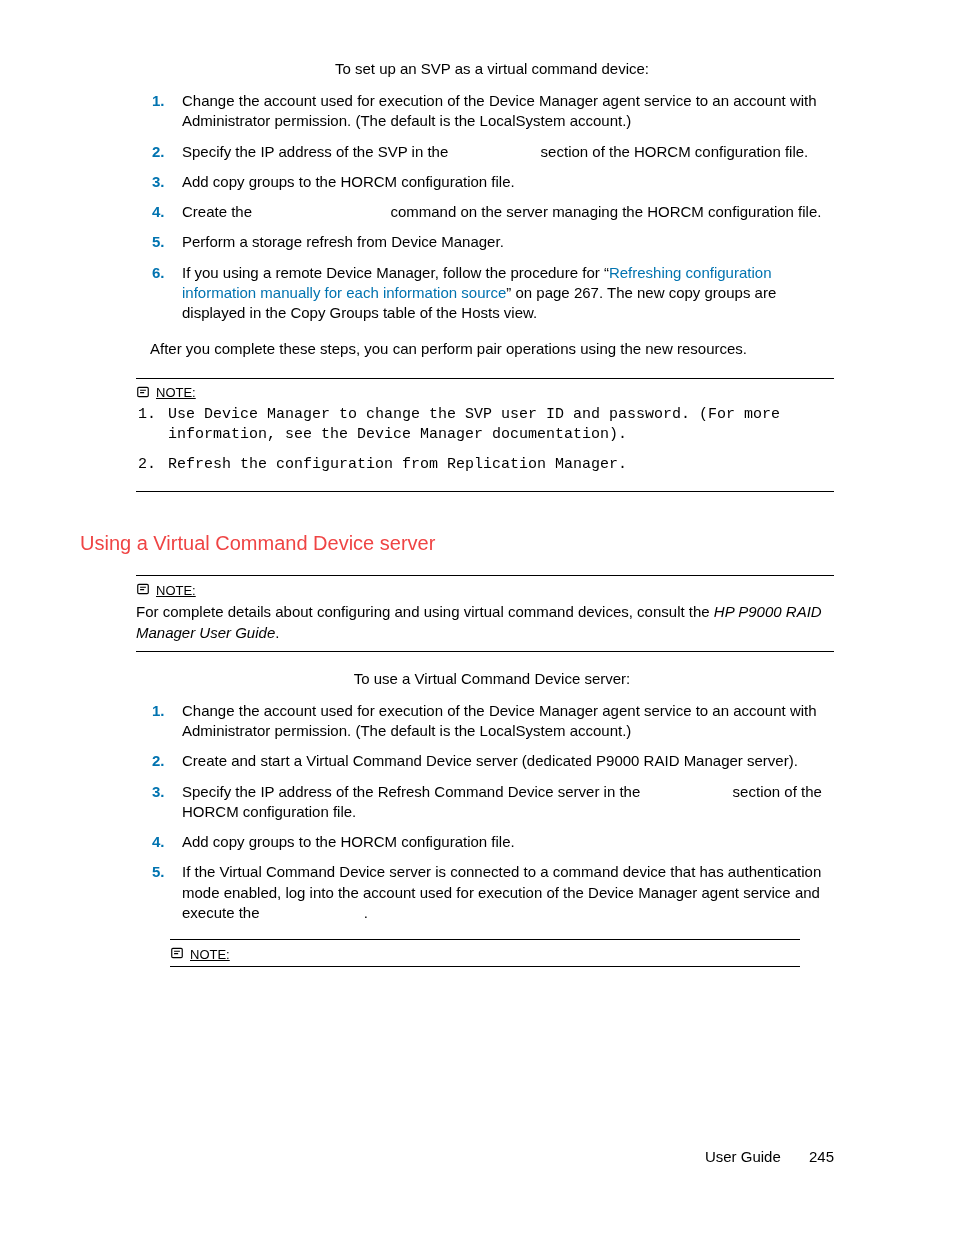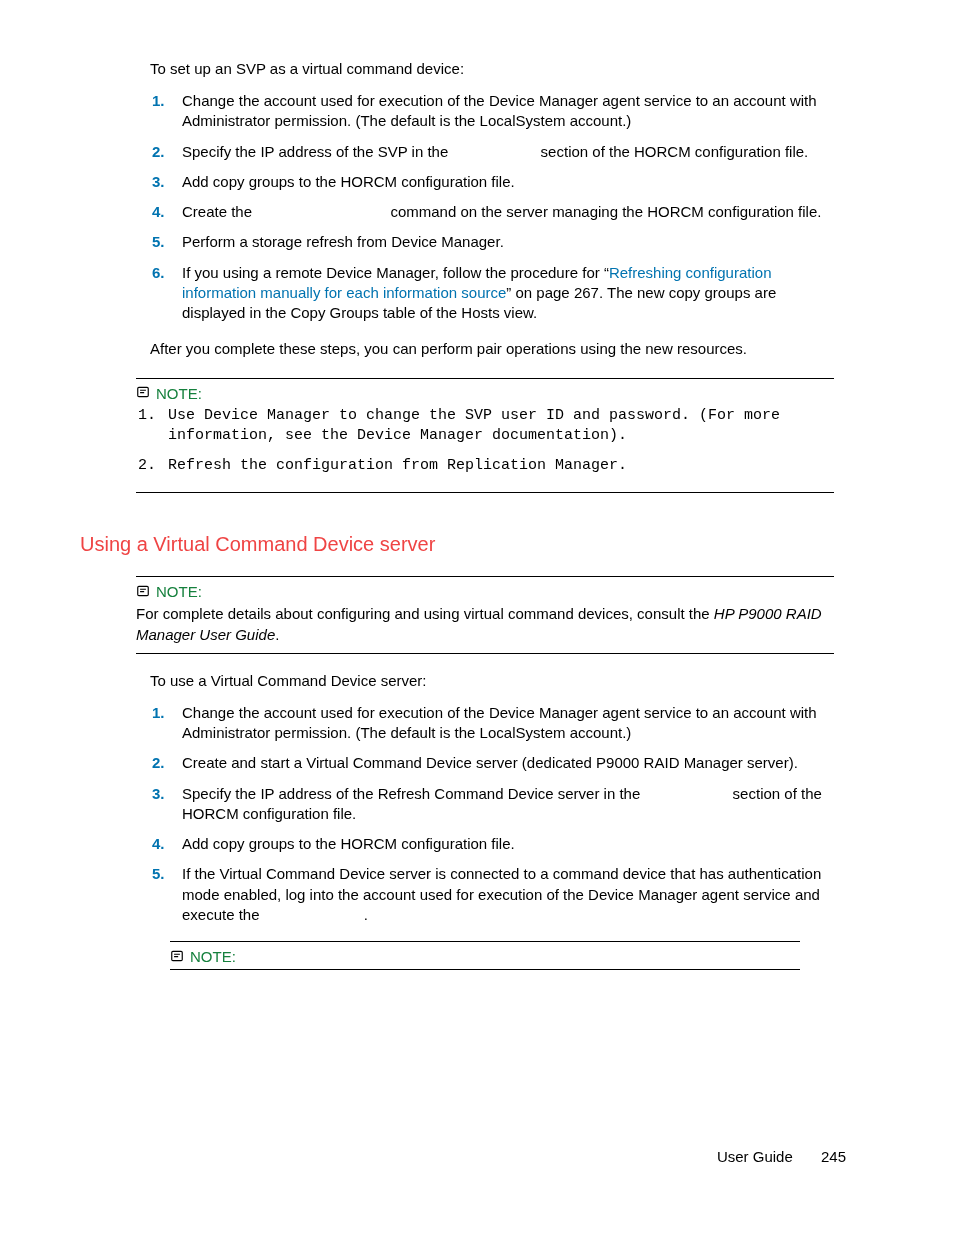--- a/index.html
+++ b/index.html
@@ -15,20 +15,21 @@
     box-sizing: border-box;
   }
   .page {
     padding: 60px 120px 40px 80px;
     box-sizing: border-box;
     width: 954px;
   }
   .intro {
     margin-left: 70px;
     margin-bottom: 14px;
+    text-align: center;
   }
   ol.numbered {
     margin: 0 0 16px 70px;
     padding-left: 32px;
     list-style: none;
     counter-reset: item;
   }
   ol.numbered > li {
     counter-increment: item;
     position: relative;
@@ -68,22 +69,23 @@
     display: flex;
     align-items: center;
     gap: 6px;
     margin-bottom: 4px;
   }
   .note-icon {
     font-size: 14px;
     line-height: 1;
   }
   .note-label {
-    color: #15803d;
-    font-size: 15px;
+    color: #000000;
+    font-size: 13px;
+    text-decoration: underline;
   }
   .note-body {
     line-height: 1.35;
     margin-bottom: 8px;
   }
   .note-body-indent {
     margin-left: 14px;
   }
   .heading {
     color: #ef4444;
@@ -99,21 +101,21 @@
     margin-right: 34px;
     margin-bottom: 18px;
   }
   .note-box-inner .rule {
     border-top: 1px solid #000;
     margin: 4px 0 6px 0;
   }
   .footer {
     position: absolute;
     bottom: 70px;
-    right: 108px;
+    right: 120px;
     font-size: 15px;
   }
   .footer .pagenum {
     margin-left: 24px;
   }
 </style>
 </head>
 <body>
 
 <div class="page">

